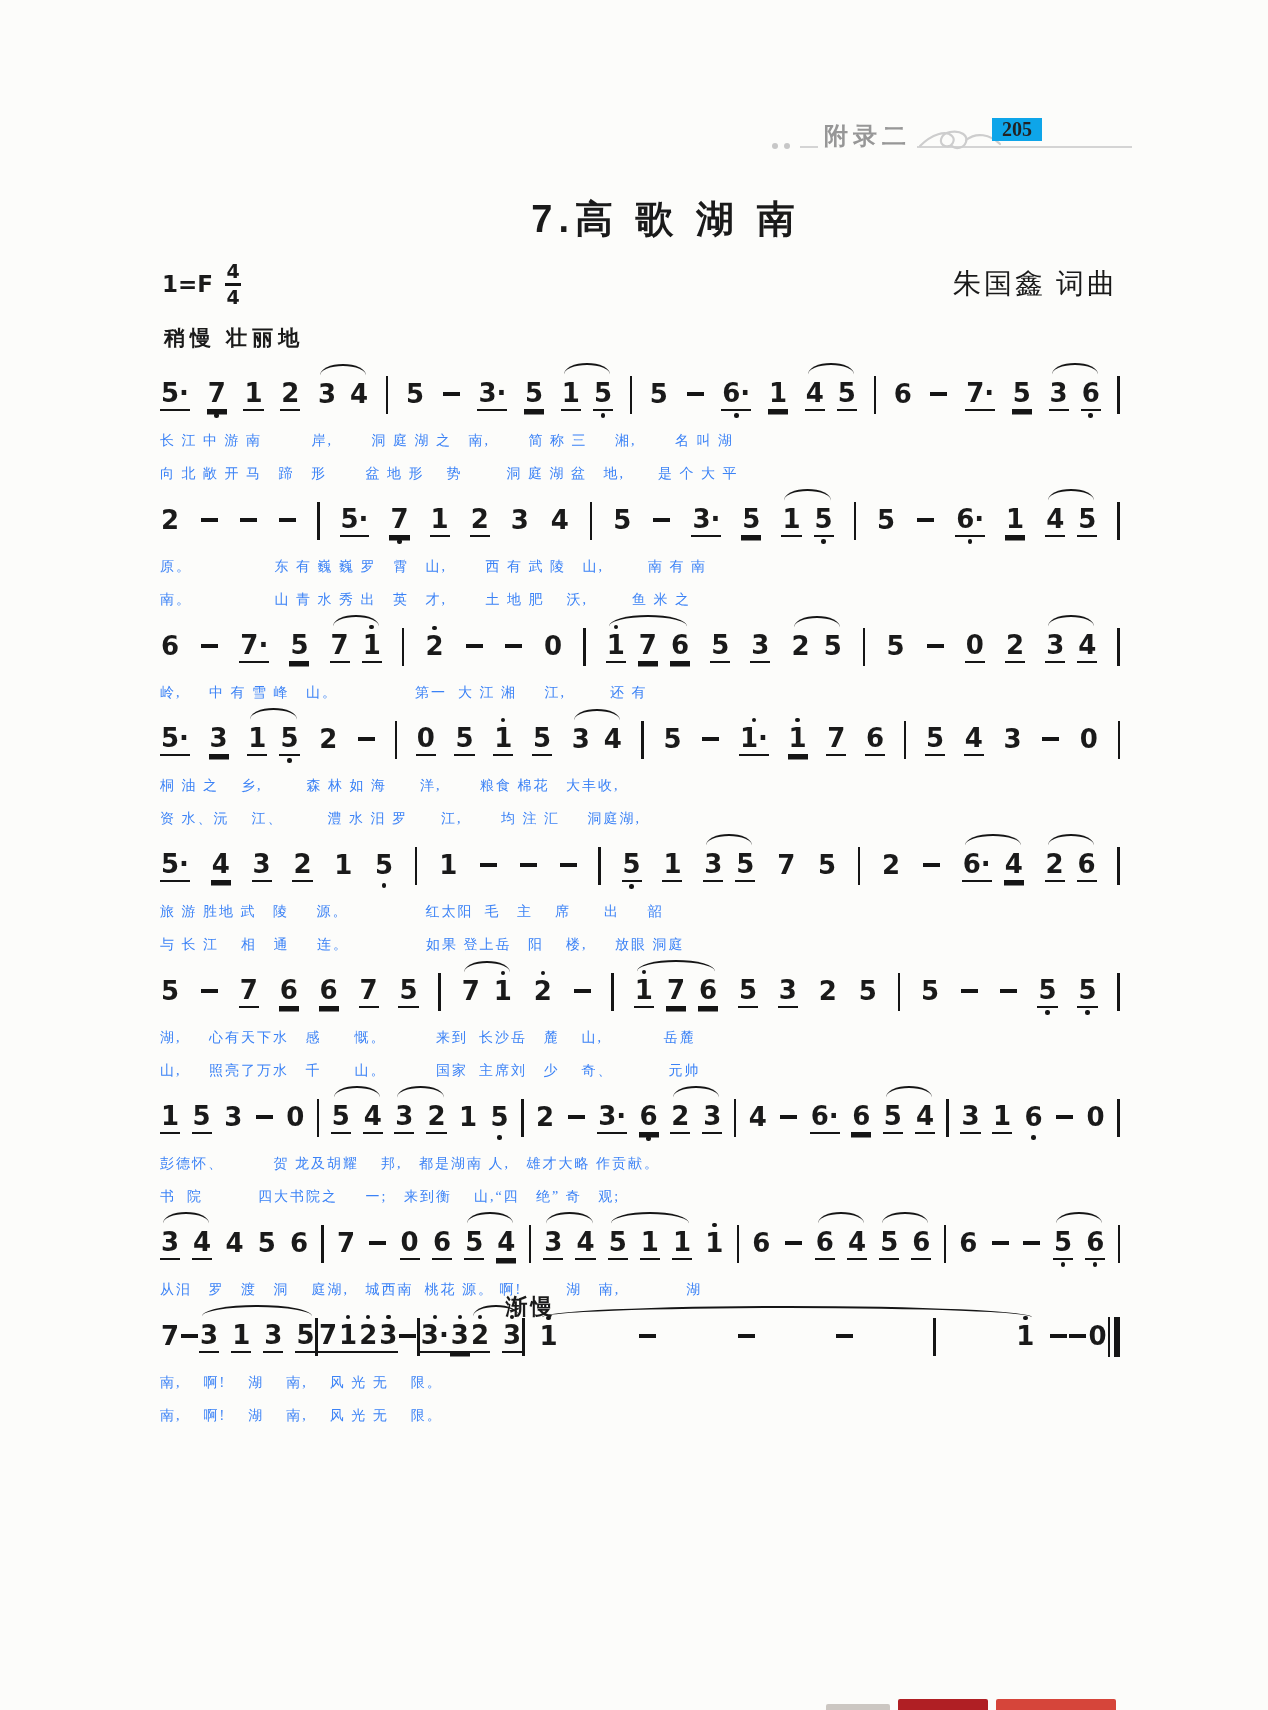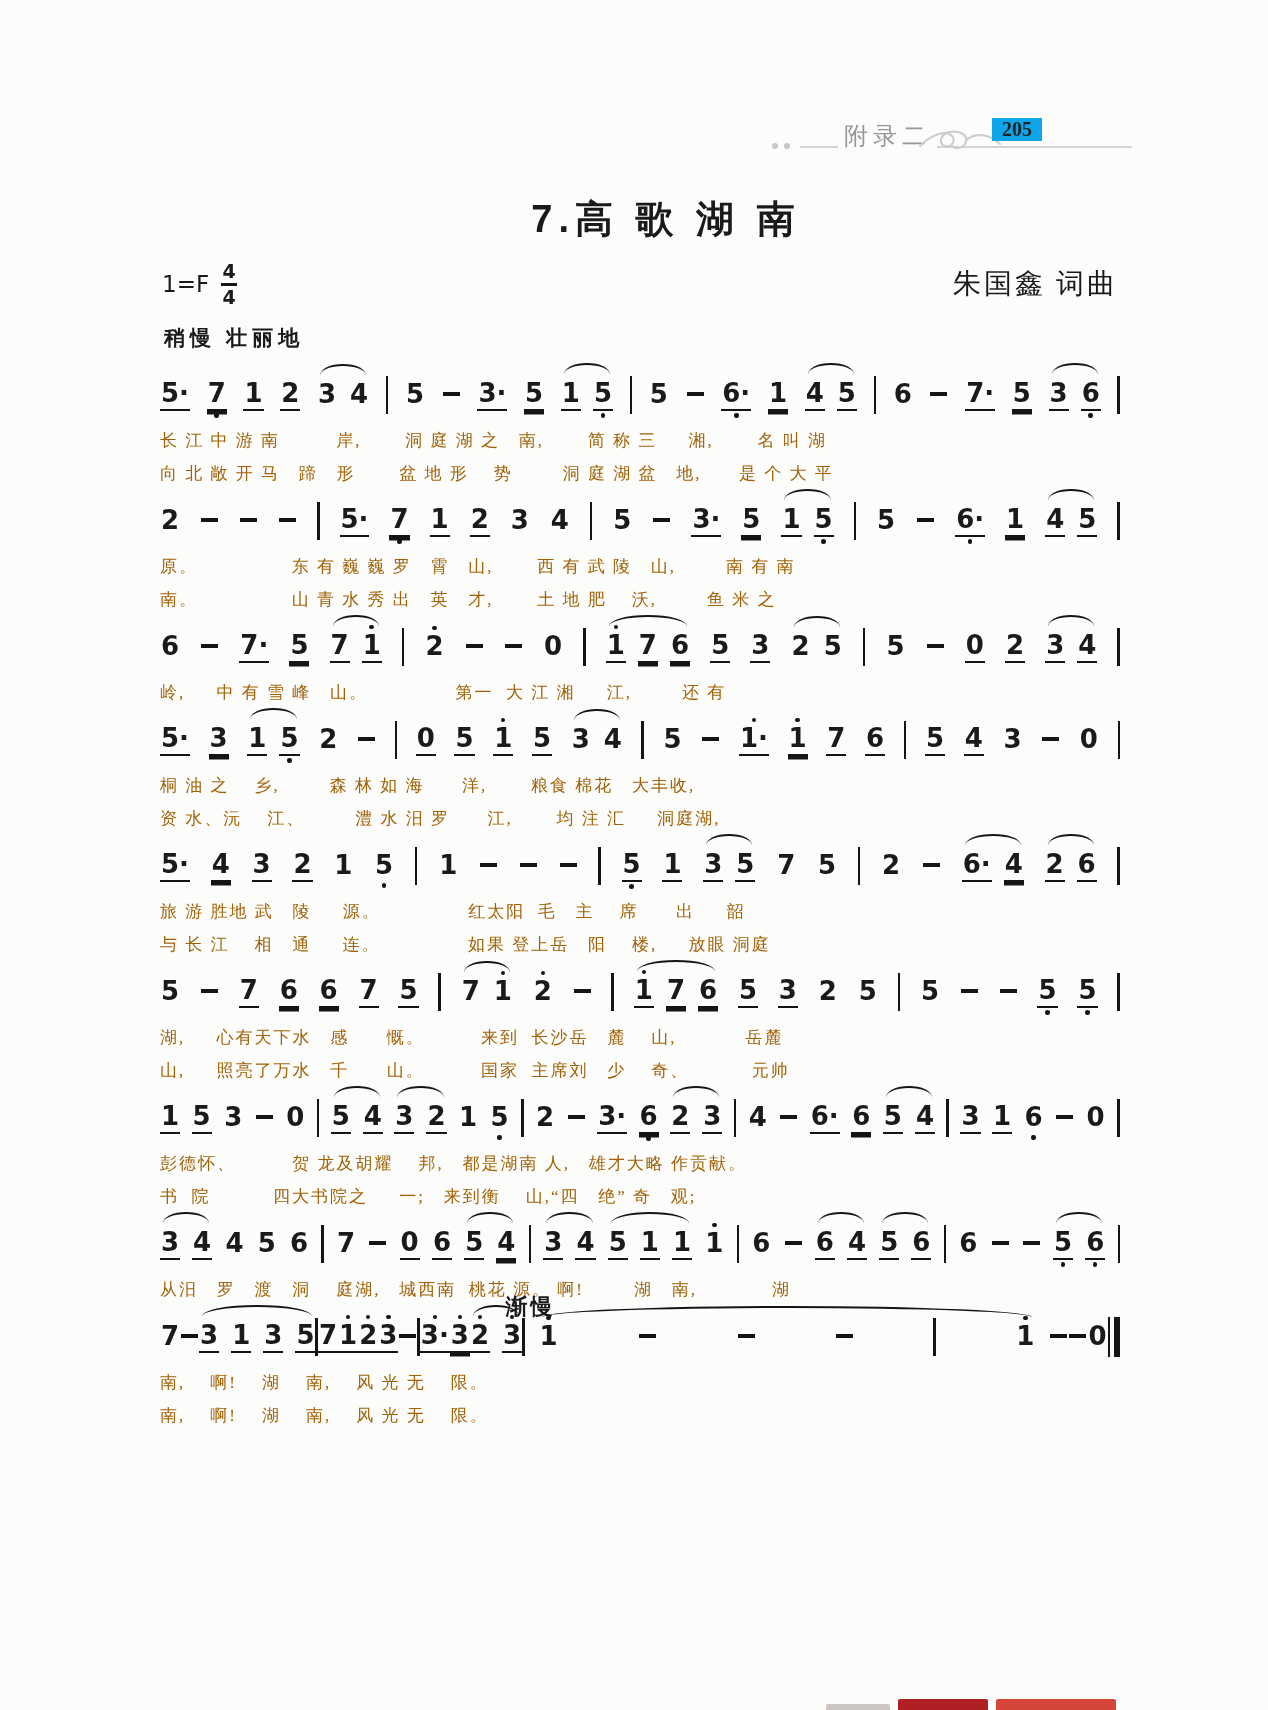--- a/index.html
+++ b/index.html
@@ -3,33 +3,33 @@
 <meta charset="utf-8">
 <style>
   html,body{margin:0;padding:0;background:#888;}
   .page{position:relative;width:1268px;height:1710px;margin:0 auto;background:#fcfcfa;
         overflow:hidden;color:#1a1a1a;font-family:"Liberation Serif","DejaVu Serif",serif;}
   
   .hdr{position:absolute;top:116px;left:0;right:0;height:44px;}
   .hdr-line{position:absolute;top:30px;left:800px;right:136px;height:2px;background:#d4d4d4;}
   .hdr-dots{position:absolute;top:27px;left:772px;display:flex;gap:6px;}
   .hdr-dots i{width:6px;height:6px;border-radius:50%;background:#c7c7c7;display:block;}
-  .hdr-section{position:absolute;top:4px;left:818px;font-weight:normal;font-size:24px;
-        letter-spacing:5px;color:#979797;background:#fcfcfa;padding:0 6px;margin-left:20px;}
+  .hdr-section{position:absolute;top:4px;left:818px;font-weight:bold;font-size:24px;
+        letter-spacing:5px;color:#979797;background:#fcfcfa;padding:0 6px;}
   .hdr-swirl{position:absolute;top:8px;left:918px;}
   .hdr-page{position:absolute;top:2px;left:992px;font-weight:bold;font-size:20px;color:#222;
         background:#0ea5e9;padding:0 10px;}
   
   .title{position:absolute;top:194px;left:0;width:100%;text-align:center;
         font-family:"Liberation Sans","DejaVu Sans",sans-serif;font-weight:bold;
         font-size:38px;letter-spacing:6px;margin-left:32px;}
   .meta{position:absolute;top:262px;left:162px;right:150px;display:flex;
         justify-content:space-between;align-items:center;}
   .key{display:inline-flex;align-items:center;font-family:"DejaVu Sans",sans-serif;
-        font-weight:normal;font-size:23px;}
+        font-weight:bold;font-size:23px;}
   .frac{display:inline-flex;flex-direction:column;align-items:center;margin-left:12px;
         font-size:19px;line-height:19px;}
   .frac i{width:16px;height:2.5px;background:#151515;margin:2px 0;}
   .credit{font-weight:normal;font-size:28px;letter-spacing:3px;}
   .tempo{position:absolute;top:324px;left:164px;font-weight:bold;font-size:21px;letter-spacing:5px;}
   
   .systems{position:absolute;top:366px;left:160px;right:148px;}
   .system{position:relative;margin-bottom:2px;}
   .notation{height:58px;display:flex;align-items:center;justify-content:space-between;}
   .tok{display:inline-flex;flex-direction:column;align-items:center;min-width:16px;}
@@ -42,22 +42,22 @@
   .odot{width:4.5px;height:4.5px;border-radius:50%;background:#151515;display:block;}
   .dashline{width:17px;height:3.5px;background:#151515;display:block;}
   .bar{width:2.5px;height:38px;background:#151515;display:inline-block;}
   .bar.final{width:auto;background:none;display:inline-flex;gap:4px;align-items:center;}
   .bar.final .thin{width:2.5px;height:40px;background:#151515;display:block;}
   .bar.final .thick{width:6px;height:40px;background:#151515;display:block;}
   .slur{position:relative;display:inline-flex;align-items:center;gap:12px;}
   .slur::before{content:'';position:absolute;top:-3px;left:3px;right:3px;height:13px;
         border-top:2.5px solid #151515;border-radius:100% 100% 0 0 / 150% 150% 0 0;}
   .slur.wide{flex:2 1 auto;justify-content:space-between;margin:0 14px;}
-  .lyric{height:33px;line-height:33px;font-size:17px;letter-spacing:2px;
-        white-space:pre;overflow:hidden;color:#a16207;}
+  .lyric{height:33px;line-height:33px;font-size:14px;letter-spacing:2px;
+        white-space:pre;overflow:hidden;color:#3b82f6;}
   .rit{position:absolute;top:-16px;left:36%;font-weight:bold;font-size:22px;letter-spacing:3px;}
   
   .footer-cut{position:absolute;bottom:-4px;left:826px;height:20px;display:flex;gap:8px;
         align-items:flex-end;}
   .footer-cut .g{width:64px;height:10px;background:#b8b1a9;border-radius:2px;opacity:.7;}
   .footer-cut .r1{width:90px;height:15px;background:#b01f24;border-radius:2px;}
   .footer-cut .r2{width:120px;height:15px;background:#d6453a;border-radius:2px;}
 </style>
 </head>
 <body>

